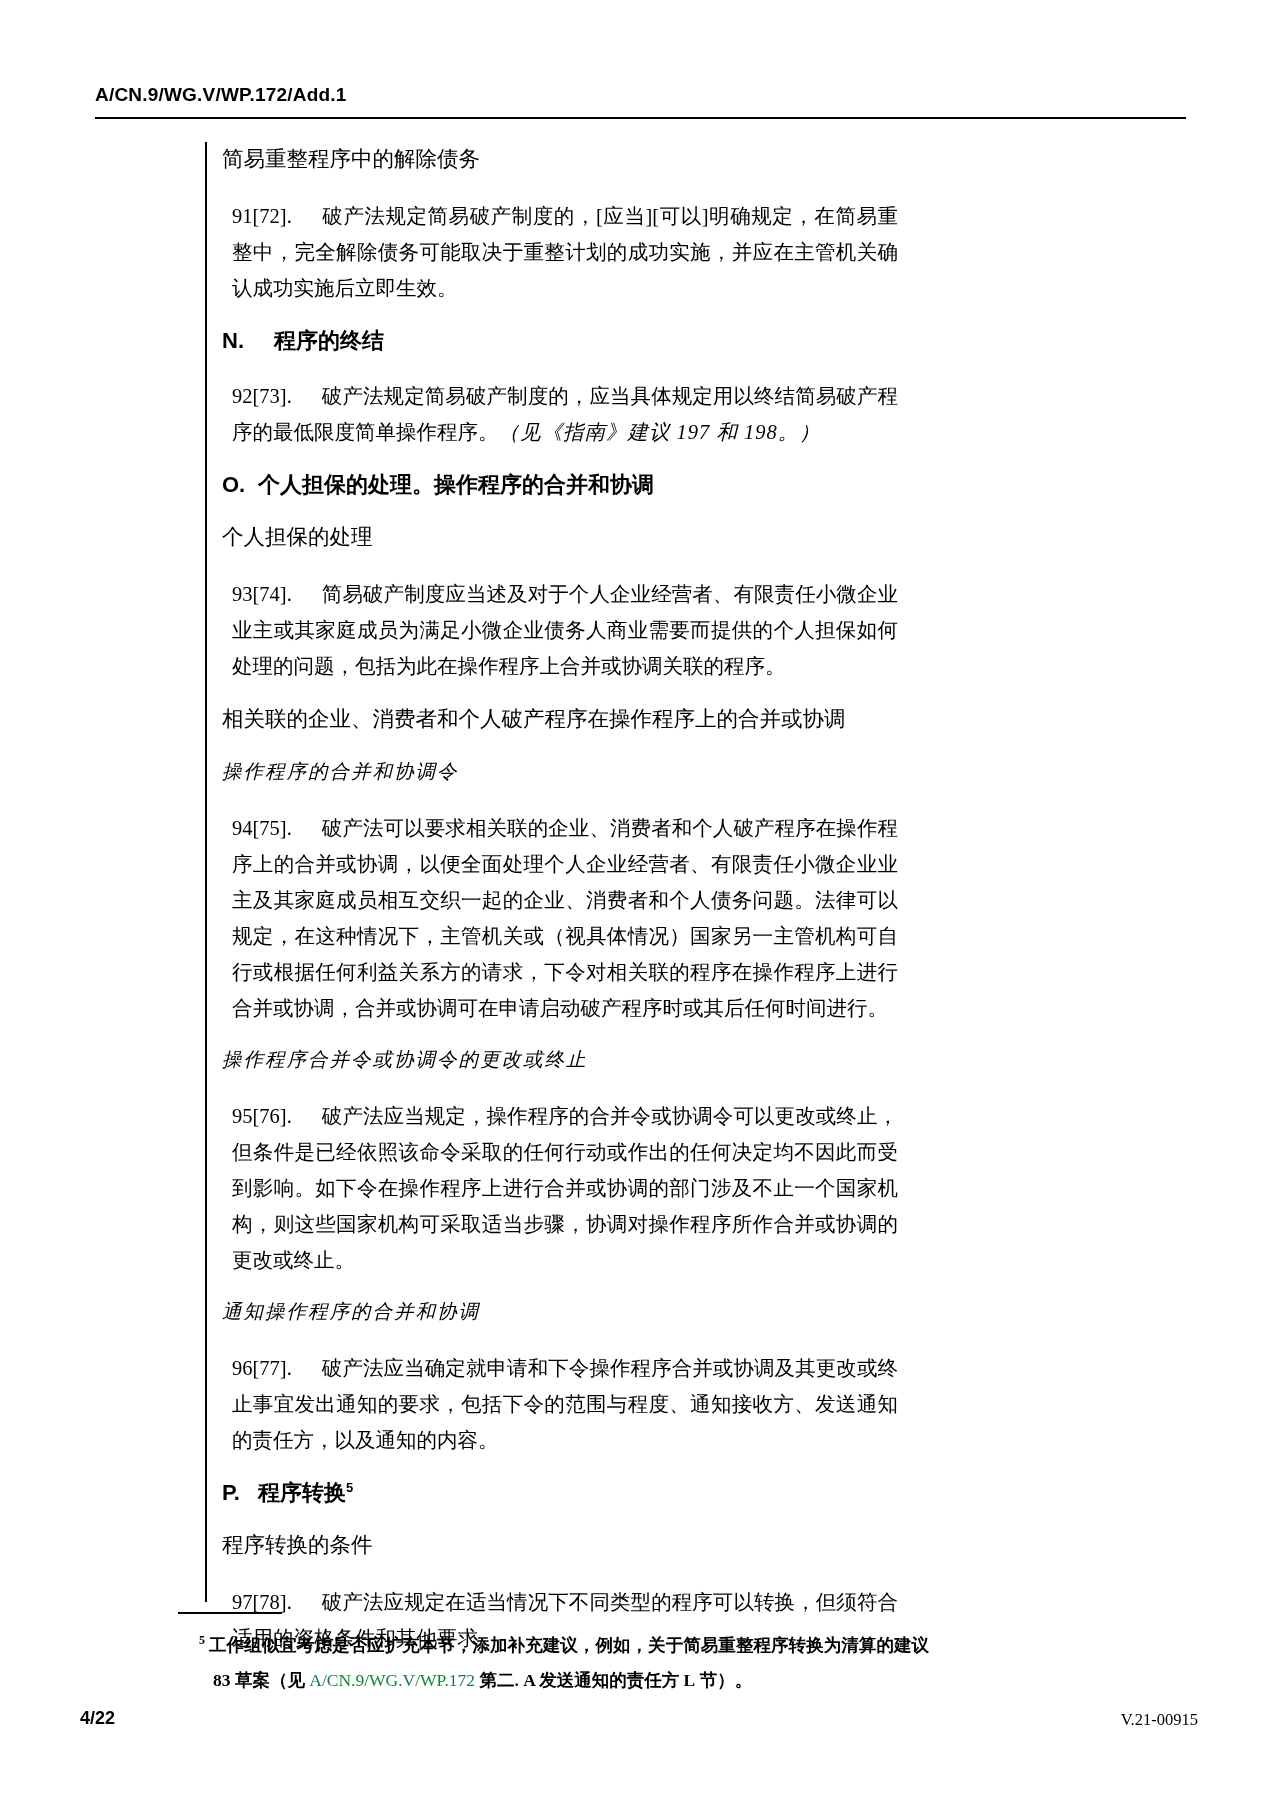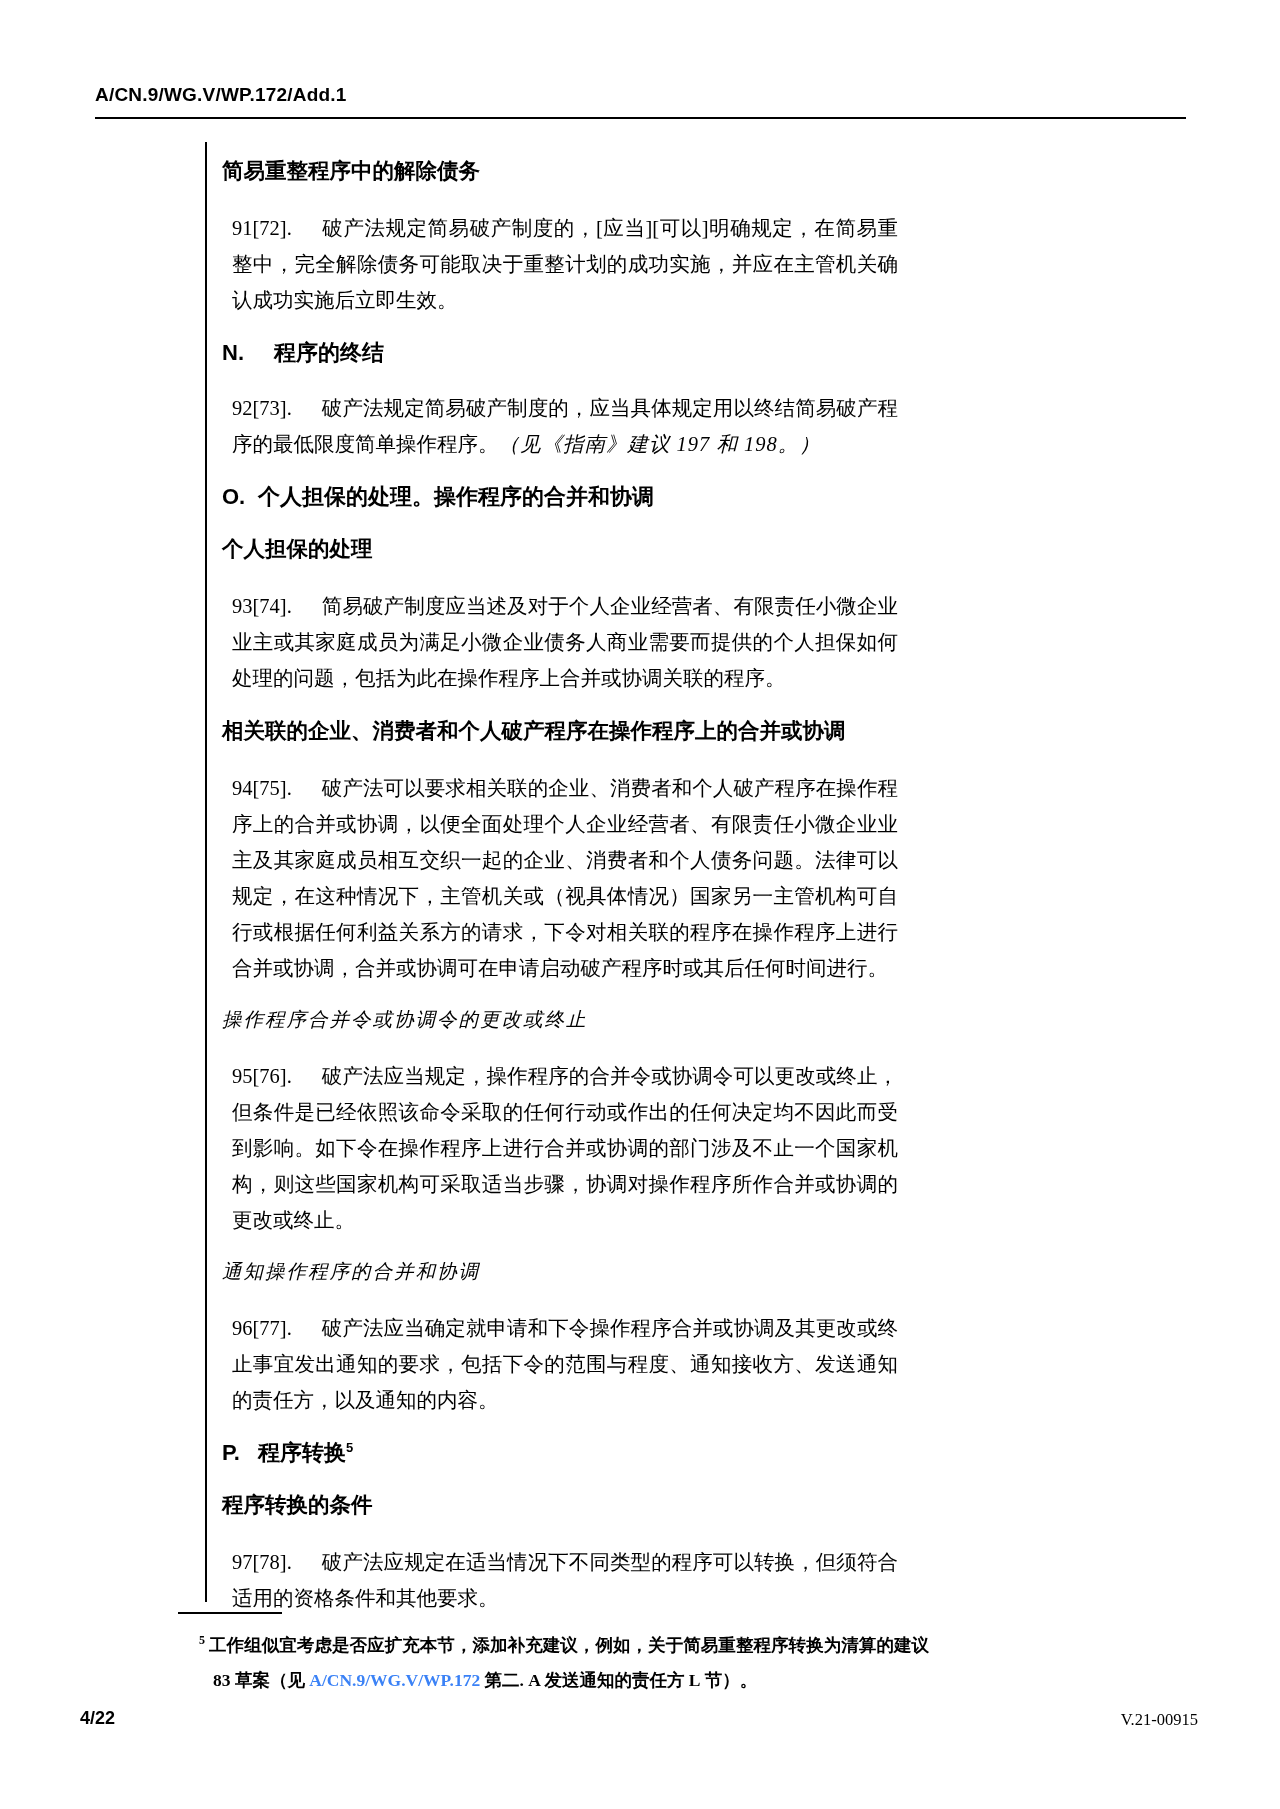--- a/index.html
+++ b/index.html
@@ -26,22 +26,22 @@
   .change-bar{
     position:absolute;left:205px;top:142px;
     width:2px;height:1460px;background:#000;
   }
   
   .content{
     position:absolute;left:222px;top:140px;width:686px;
   }
   .h-sub-bold{
     font-family:"Liberation Sans", sans-serif;
-    font-weight:700;font-size:21.5px;line-height:30px;
-    margin:16px 0 24px;
+    font-weight:400;font-size:21.5px;line-height:30px;
+    margin:4px 0 24px;
   }
   .sec-heading{
     font-family:"Liberation Sans", sans-serif;
     font-weight:700;font-size:22px;line-height:30px;
     margin:4px 0 22px;
   }
   .sec-letter{display:inline-block;}
   .sec-letter.wide{min-width:52px;}
   .sec-letter.narrow{min-width:36px;}
   .h-italic{
@@ -62,21 +62,21 @@
     width:104px;height:2px;background:#000;
   }
   .footnote{
     position:absolute;left:199px;top:1628px;width:716px;
     font-size:17.5px;line-height:35px;font-weight:600;
     text-align:justify;
     text-indent:-14px;padding-left:14px;
   }
   .footnote sup{font-size:12px;vertical-align:super;line-height:0;margin-right:4px;font-weight:600;}
   .footnote a{
-    color:#3b82f6;text-decoration:none;font-weight:700;
+    color:#15803d;text-decoration:none;font-weight:400;
   }
   .fn-bold{font-weight:700;}
   
   .footer-page{
     position:absolute;left:80px;top:1708px;
     font-family:"Liberation Sans", sans-serif;
     font-weight:700;font-size:18px;
   }
   .footer-ref{
     position:absolute;right:82px;top:1710px;
@@ -104,20 +104,21 @@
     <p class="body"><span class="para-num">92[73].</span><span class="num-gap"></span><span>破产法规定简易破产制度的，应当具体规定用以终结简易破产程序的最低限度简单操作程序。</span><span class="ref-italic">（见《指南》建议 197 和 198。）</span></p>
 
     <div class="sec-heading"><span class="sec-letter narrow">O.</span><span>个人担保的处理。操作程序的合并和协调</span></div>
 
     <div class="h-sub-bold">个人担保的处理</div>
 
     <p class="body"><span class="para-num">93[74].</span><span class="num-gap"></span><span>简易破产制度应当述及对于个人企业经营者、有限责任小微企业业主或其家庭成员为满足小微企业债务人商业需要而提供的个人担保如何处理的问题，包括为此在操作程序上合并或协调关联的程序。</span></p>
 
     <div class="h-sub-bold">相关联的企业、消费者和个人破产程序在操作程序上的合并或协调</div>
 
+    <div class="h-italic">操作程序的合并和协调令</div>
 
     <p class="body"><span class="para-num">94[75].</span><span class="num-gap"></span><span>破产法可以要求相关联的企业、消费者和个人破产程序在操作程序上的合并或协调，以便全面处理个人企业经营者、有限责任小微企业业主及其家庭成员相互交织一起的企业、消费者和个人债务问题。法律可以规定，在这种情况下，主管机关或（视具体情况）国家另一主管机构可自行或根据任何利益关系方的请求，下令对相关联的程序在操作程序上进行合并或协调，合并或协调可在申请启动破产程序时或其后任何时间进行。</span></p>
 
     <div class="h-italic">操作程序合并令或协调令的更改或终止</div>
 
     <p class="body"><span class="para-num">95[76].</span><span class="num-gap"></span><span>破产法应当规定，操作程序的合并令或协调令可以更改或终止，但条件是已经依照该命令采取的任何行动或作出的任何决定均不因此而受到影响。如下令在操作程序上进行合并或协调的部门涉及不止一个国家机构，则这些国家机构可采取适当步骤，协调对操作程序所作合并或协调的更改或终止。</span></p>
 
     <div class="h-italic">通知操作程序的合并和协调</div>
 
     <p class="body"><span class="para-num">96[77].</span><span class="num-gap"></span><span>破产法应当确定就申请和下令操作程序合并或协调及其更改或终止事宜发出通知的要求，包括下令的范围与程度、通知接收方、发送通知的责任方，以及通知的内容。</span></p>

